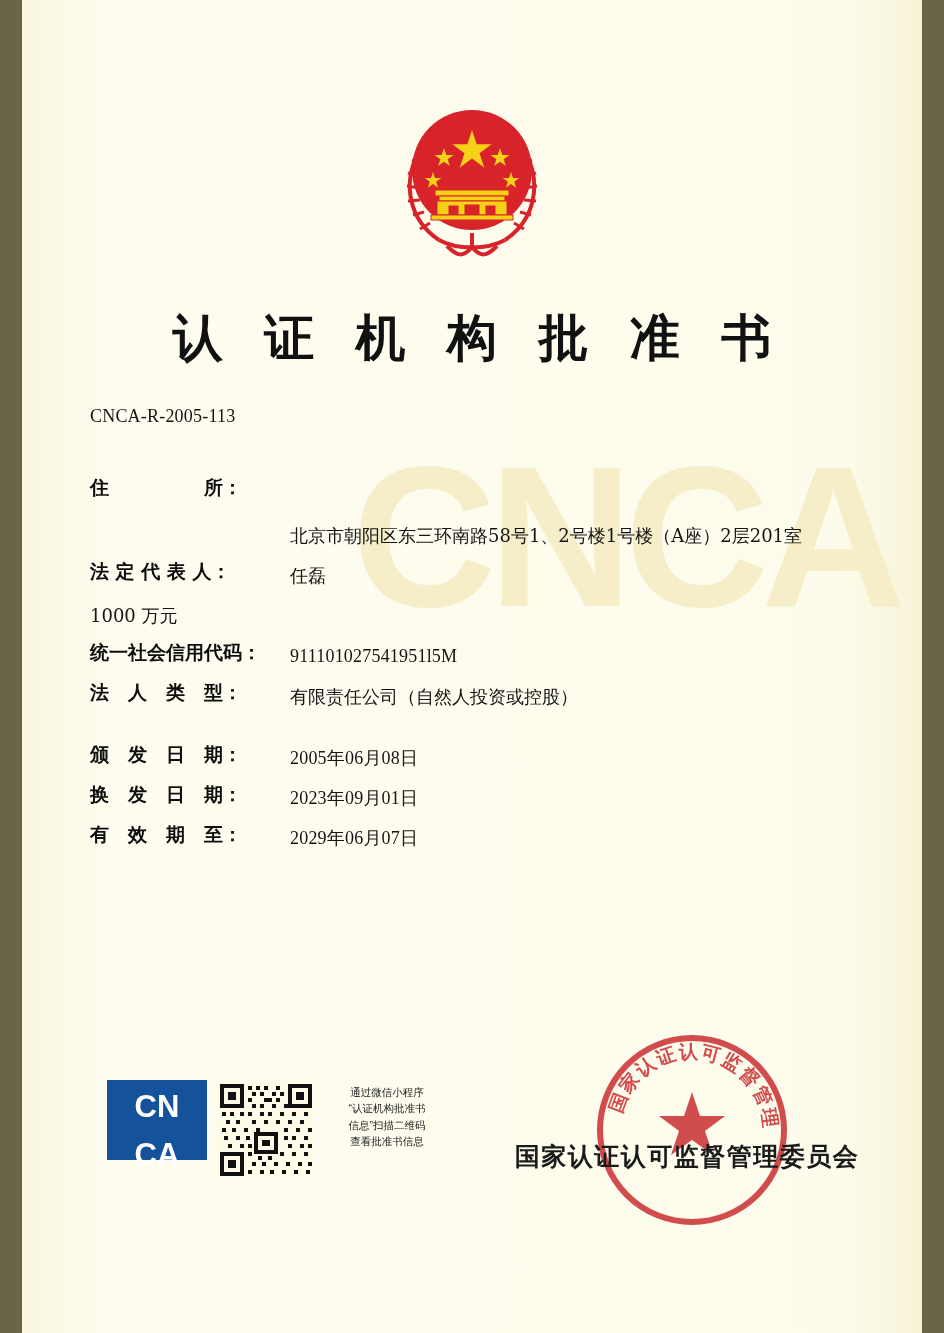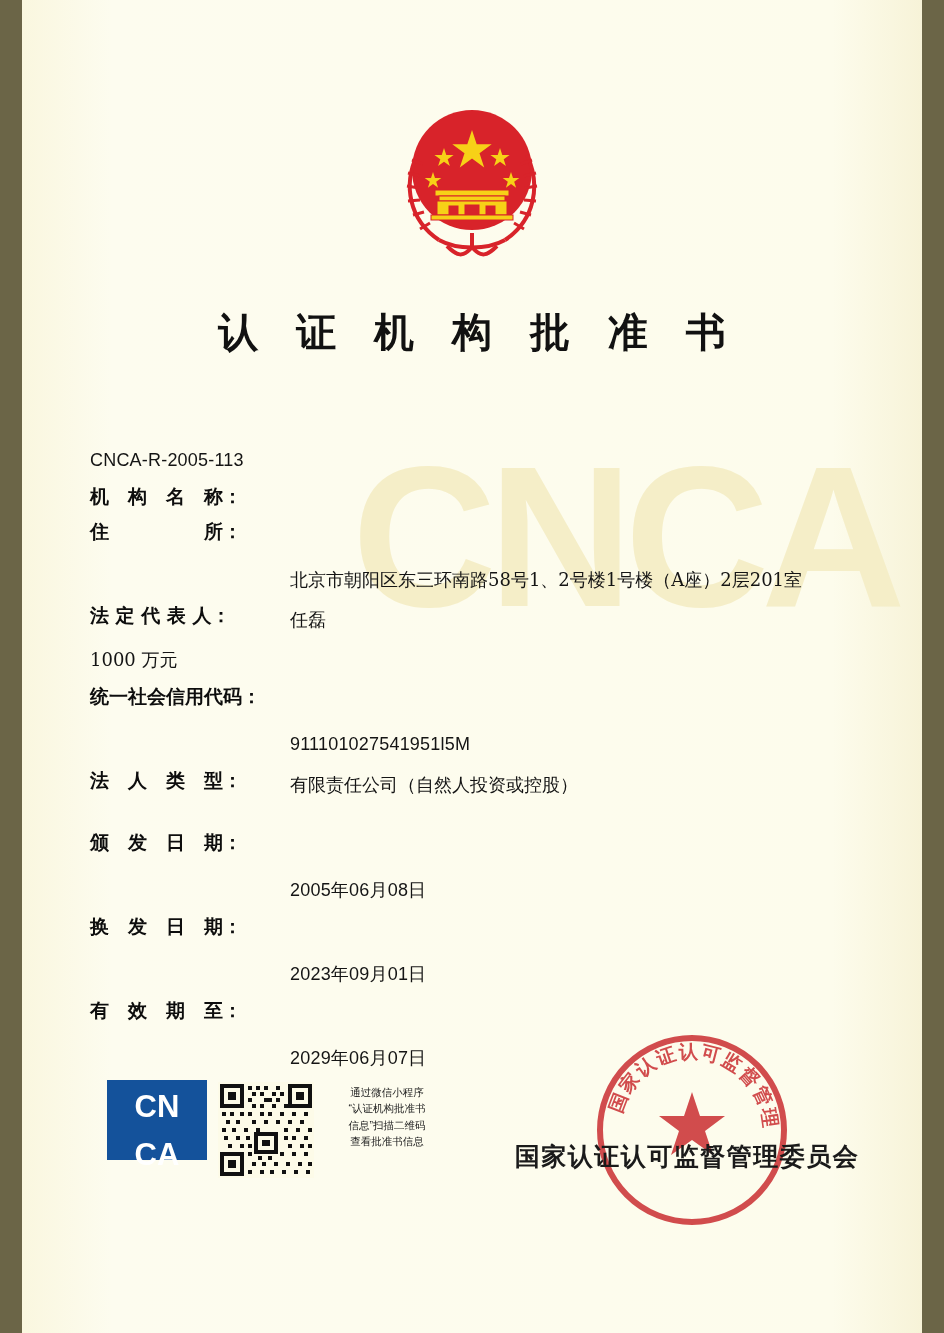--- a/index.html
+++ b/index.html
@@ -59,21 +59,21 @@
     height: 170px;
   }
 
   .doc-title {
     position: absolute;
     left: 0;
     right: 0;
     top: 305px;
     text-align: center;
     font-family: "DejaVu Serif", serif;
-    font-size: 40px;
+    font-size: 50px;
     font-weight: bold;
     color: #111111;
     letter-spacing: 12px;
     text-indent: 12px;
   }
 
   .fields {
     position: absolute;
     left: 68px;
     top: 400px;
@@ -97,23 +97,22 @@
     justify-content: space-between;
   }
   .value {
     font-family: "DejaVu Serif", serif;
     font-size: 18px;
     color: #141414;
     padding-top: 2px;
     line-height: 1.62;
   }
   .value.mono {
-    font-family: Liberation Sans, sans-serif;
+    font-family: Liberation Serif, serif;
     letter-spacing: 0.2px;
-    margin-top: 44px;
   }
   .gap-block { height: 22px; }
 
   
   .cnca-logo {
     position: absolute;
     left: 85px;
     top: 1080px;
     width: 100px;
     height: 80px;
@@ -217,21 +216,20 @@
 
     <div class="doc-title">认 证 机 构 批 准 书</div>
 
     <div class="fields">
 
       <div class="row">
         <div class="value mono">CNCA-R-2005-113</div>
       </div>
 
       <div class="row">
-        <div class="label">机　构　名　称：</div>
       </div>
 
       <div class="row">
         <div class="label">住　　　　　所：</div>
         <div class="value" style="max-width:560px;margin-top:44px;">北京市朝阳区东三环南路58号1、2号楼1号楼（A座）2层201室</div>
       </div>
 
       <div class="row">
         <div class="label">法 定 代 表 人：</div>
         <div class="value">任磊</div>

